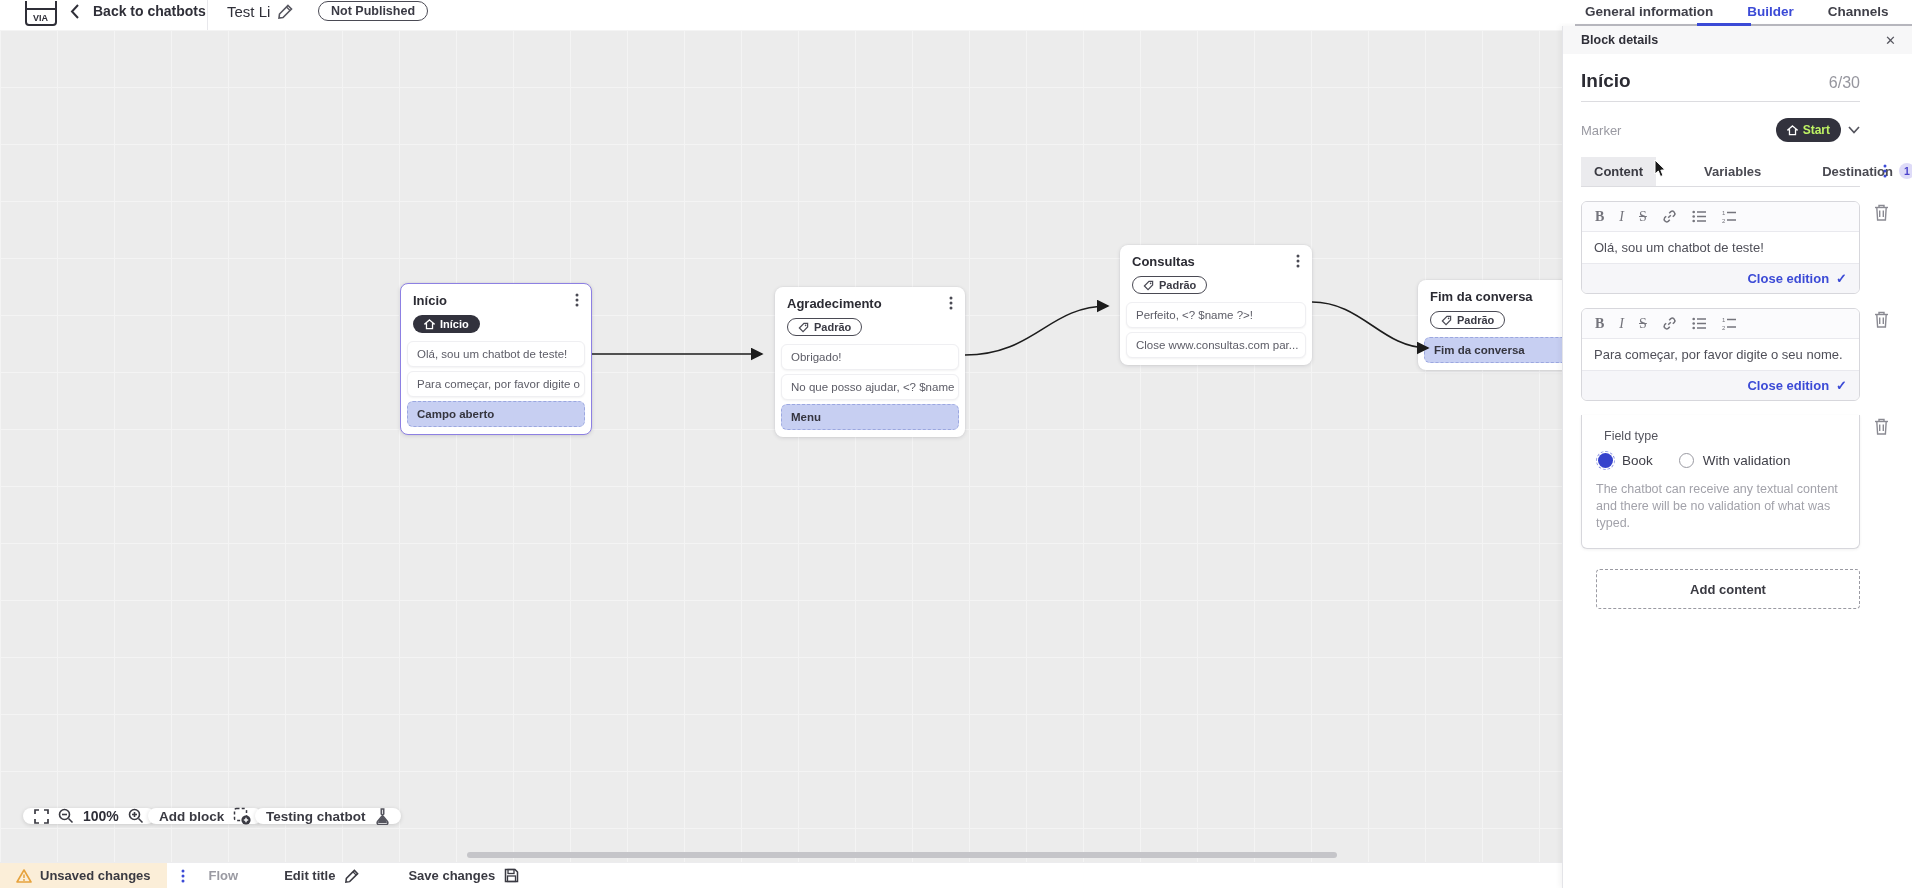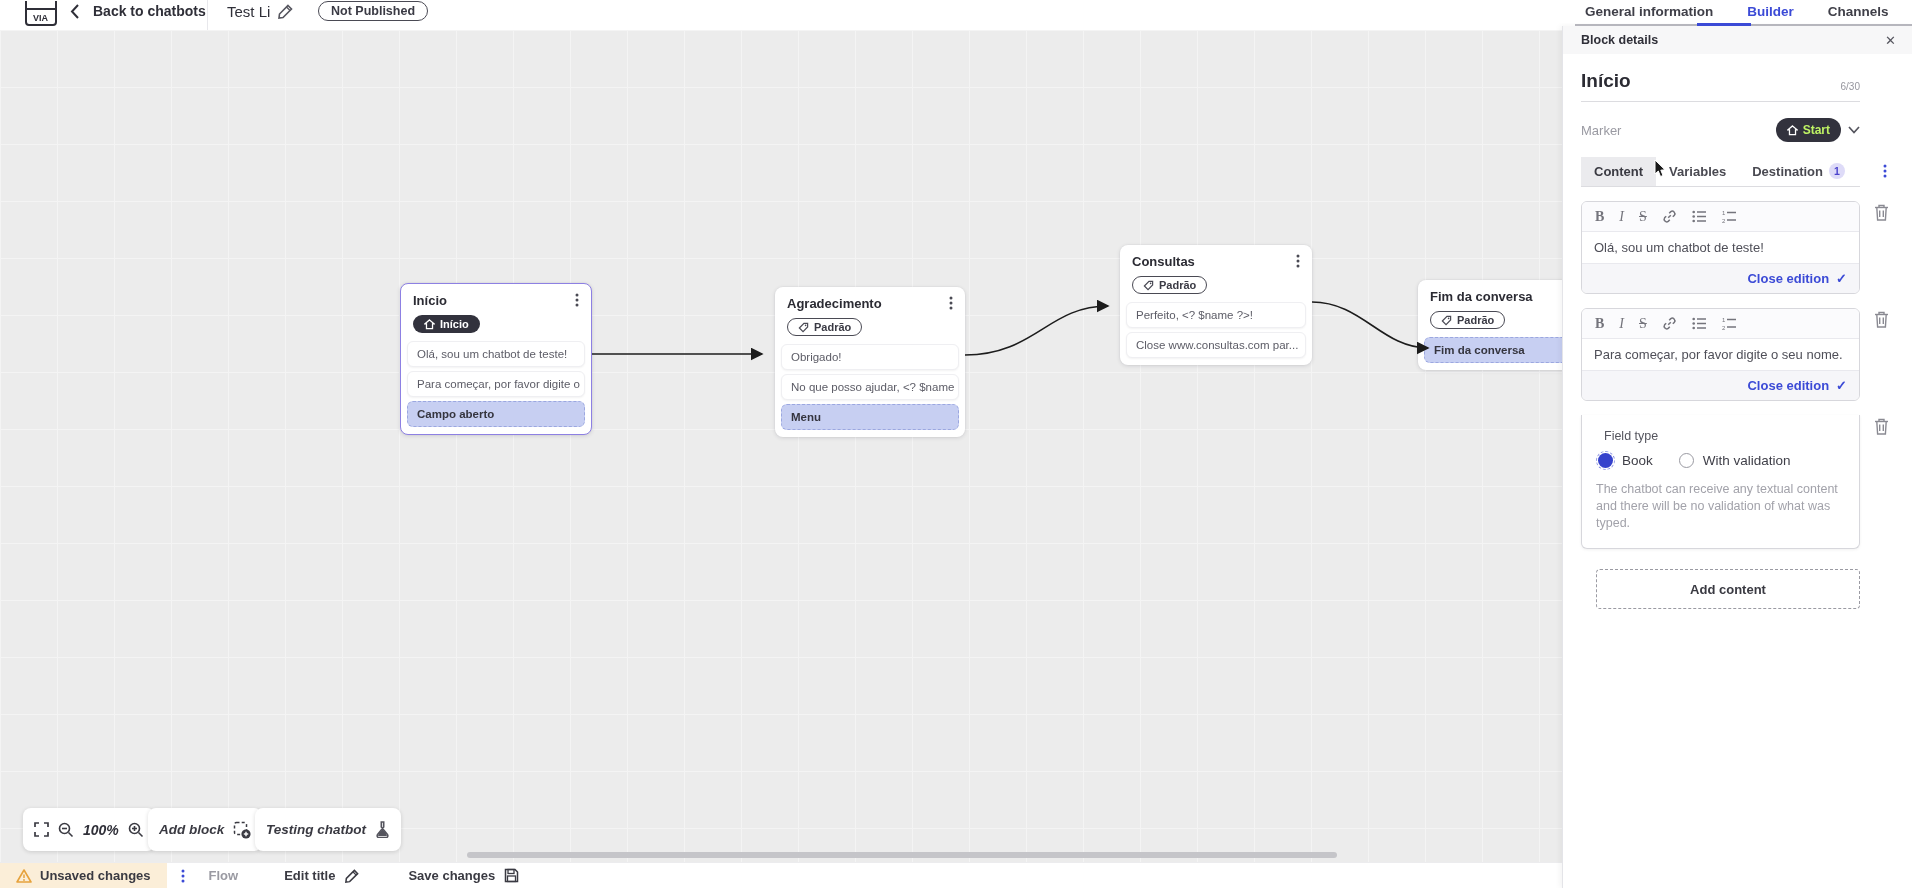--- a/index.html
+++ b/index.html
@@ -34,40 +34,40 @@
   .fb-head { display:flex; justify-content:space-between; align-items:flex-start; padding:9px 12px 0 12px; }
   .fb-title { font-size:13px; font-weight:700; color:#2b2b33; }
   .fb-badge-row { padding:7px 12px 3px 12px; }
   .badge-dark { display:inline-flex; align-items:center; gap:5px; background:#32323d; color:#fff; border-radius:20px; padding:3px 11px; font-size:11px; font-weight:700; }
   .badge-outline { display:inline-flex; align-items:center; gap:5px; border:1.3px solid #4a4a54; color:#3a3a44; border-radius:20px; padding:2px 10px; font-size:11px; font-weight:700; background:#fff; }
   .fb-rows { padding:4px 6px 7px 6px; display:flex; flex-direction:column; gap:4px; }
   .fb-row { height:26px; line-height:24px; padding:0 9px; font-size:11.5px; color:#5c5c66; background:#fff; border:1px solid #efeff2; border-radius:6px; box-shadow:0 1px 2px rgba(0,0,0,.05); white-space:nowrap; overflow:hidden; }
   .fb-row.hl { background:#c7cff2; border:1px dashed #9ba7e0; color:#35353f; font-weight:700; box-shadow:none; }
 
   
-  .cv-card { position:absolute; top:778px; height:43px; background:#fff; border-radius:8px; box-shadow:0 1px 4px rgba(0,0,0,.14); display:flex; align-items:center; padding:0 11px; gap:9px; font-size:13.5px; font-weight:700; color:#3a3a42; cursor:pointer;font-style:italic; }
+  .cv-card { position:absolute; top:778px; height:16px; background:#fff; border-radius:8px; box-shadow:0 1px 4px rgba(0,0,0,.14); display:flex; align-items:center; padding:0 11px; gap:9px; font-size:13.5px; font-weight:700; color:#3a3a42; cursor:pointer; }
   .zoom-level { font-size:14px; font-weight:700; color:#2f2f38; }
   .h-scrollbar { position:absolute; top:822px; left:467px; width:870px; height:6px; border-radius:3px; background:#c5c5c9; }
 
   
   .panel { position:absolute; top:26px; right:0; width:350px; height:862px; background:#fff; z-index:30;
     border-left:1px solid #e4e4e8; box-shadow:-2px 0 6px rgba(0,0,0,.05); }
   .pd-header { height:28px; background:#f7f7f8; display:flex; align-items:center; justify-content:space-between; padding:0 16px 0 18px; }
   .pd-header-title { font-size:12.5px; font-weight:700; color:#2f2f38; }
   .pd-close { font-size:13px; color:#55555e; cursor:pointer; }
   .pd-body { padding:16px 18px 0 18px; }
   .title-row { display:flex; justify-content:space-between; align-items:flex-end; border-bottom:1px solid #dcdce0; padding-bottom:9px; margin-right:34px; }
   .block-name { font-size:19px; font-weight:700; color:#2b2b33; }
-  .name-counter { font-size:10px; color:#96969e; }
+  .name-counter { font-size:16px; color:#96969e; }
   .marker-row { margin-top:16px; display:flex; justify-content:space-between; align-items:center; margin-right:34px; }
   .marker-label { font-size:13px; color:#9a9aa2; }
   .marker-right { display:flex; align-items:center; gap:7px; }
   .start-pill { display:inline-flex; align-items:center; gap:5px; background:#32323d; color:#bef264; border-radius:13px; height:24px; padding:0 11px; font-size:12px; font-weight:700; cursor:pointer; }
 
-  .ptabs { margin-top:14px; margin-right:34px; display:flex; align-items:flex-end; border-bottom:1px solid #dcdce0; position:relative; }
+  .ptabs { margin-top:14px; margin-right:34px; display:flex; align-items:flex-end; border-bottom:1px solid #dcdce0; position:relative;gap:35px; }
   .ptab { padding:7px 13px; font-size:13px; font-weight:600; color:#4a4a52; cursor:pointer; display:flex; align-items:center; gap:6px; }
   .ptab.active { background:#ebebee; color:#3a3a42; }
   .dest-badge { width:16px; height:16px; border-radius:50%; background:#dedbf8; color:#4c44cc; font-size:10.5px; font-weight:700; display:flex; align-items:center; justify-content:center; }
   .ptab-menu { position:absolute; right:-27px; top:8px; cursor:pointer; }
   .cursor-svg { position:absolute; left:73px; top:4px; z-index:5; }
 
   .card-row { display:flex; gap:8px; margin-top:14px; align-items:flex-start; }
   .ecard { flex:1; border:1px solid #d7d7dc; border-radius:6px; overflow:hidden; background:#fff; }
   .etoolbar { height:30px; background:#fbfbfd; border-bottom:1px solid #e9e9ee; display:flex; align-items:center; padding:0 13px; gap:15px; }
   .tbtn { font-family:"Liberation Serif", serif; font-size:14px; color:#74747c; cursor:pointer; line-height:1; }

